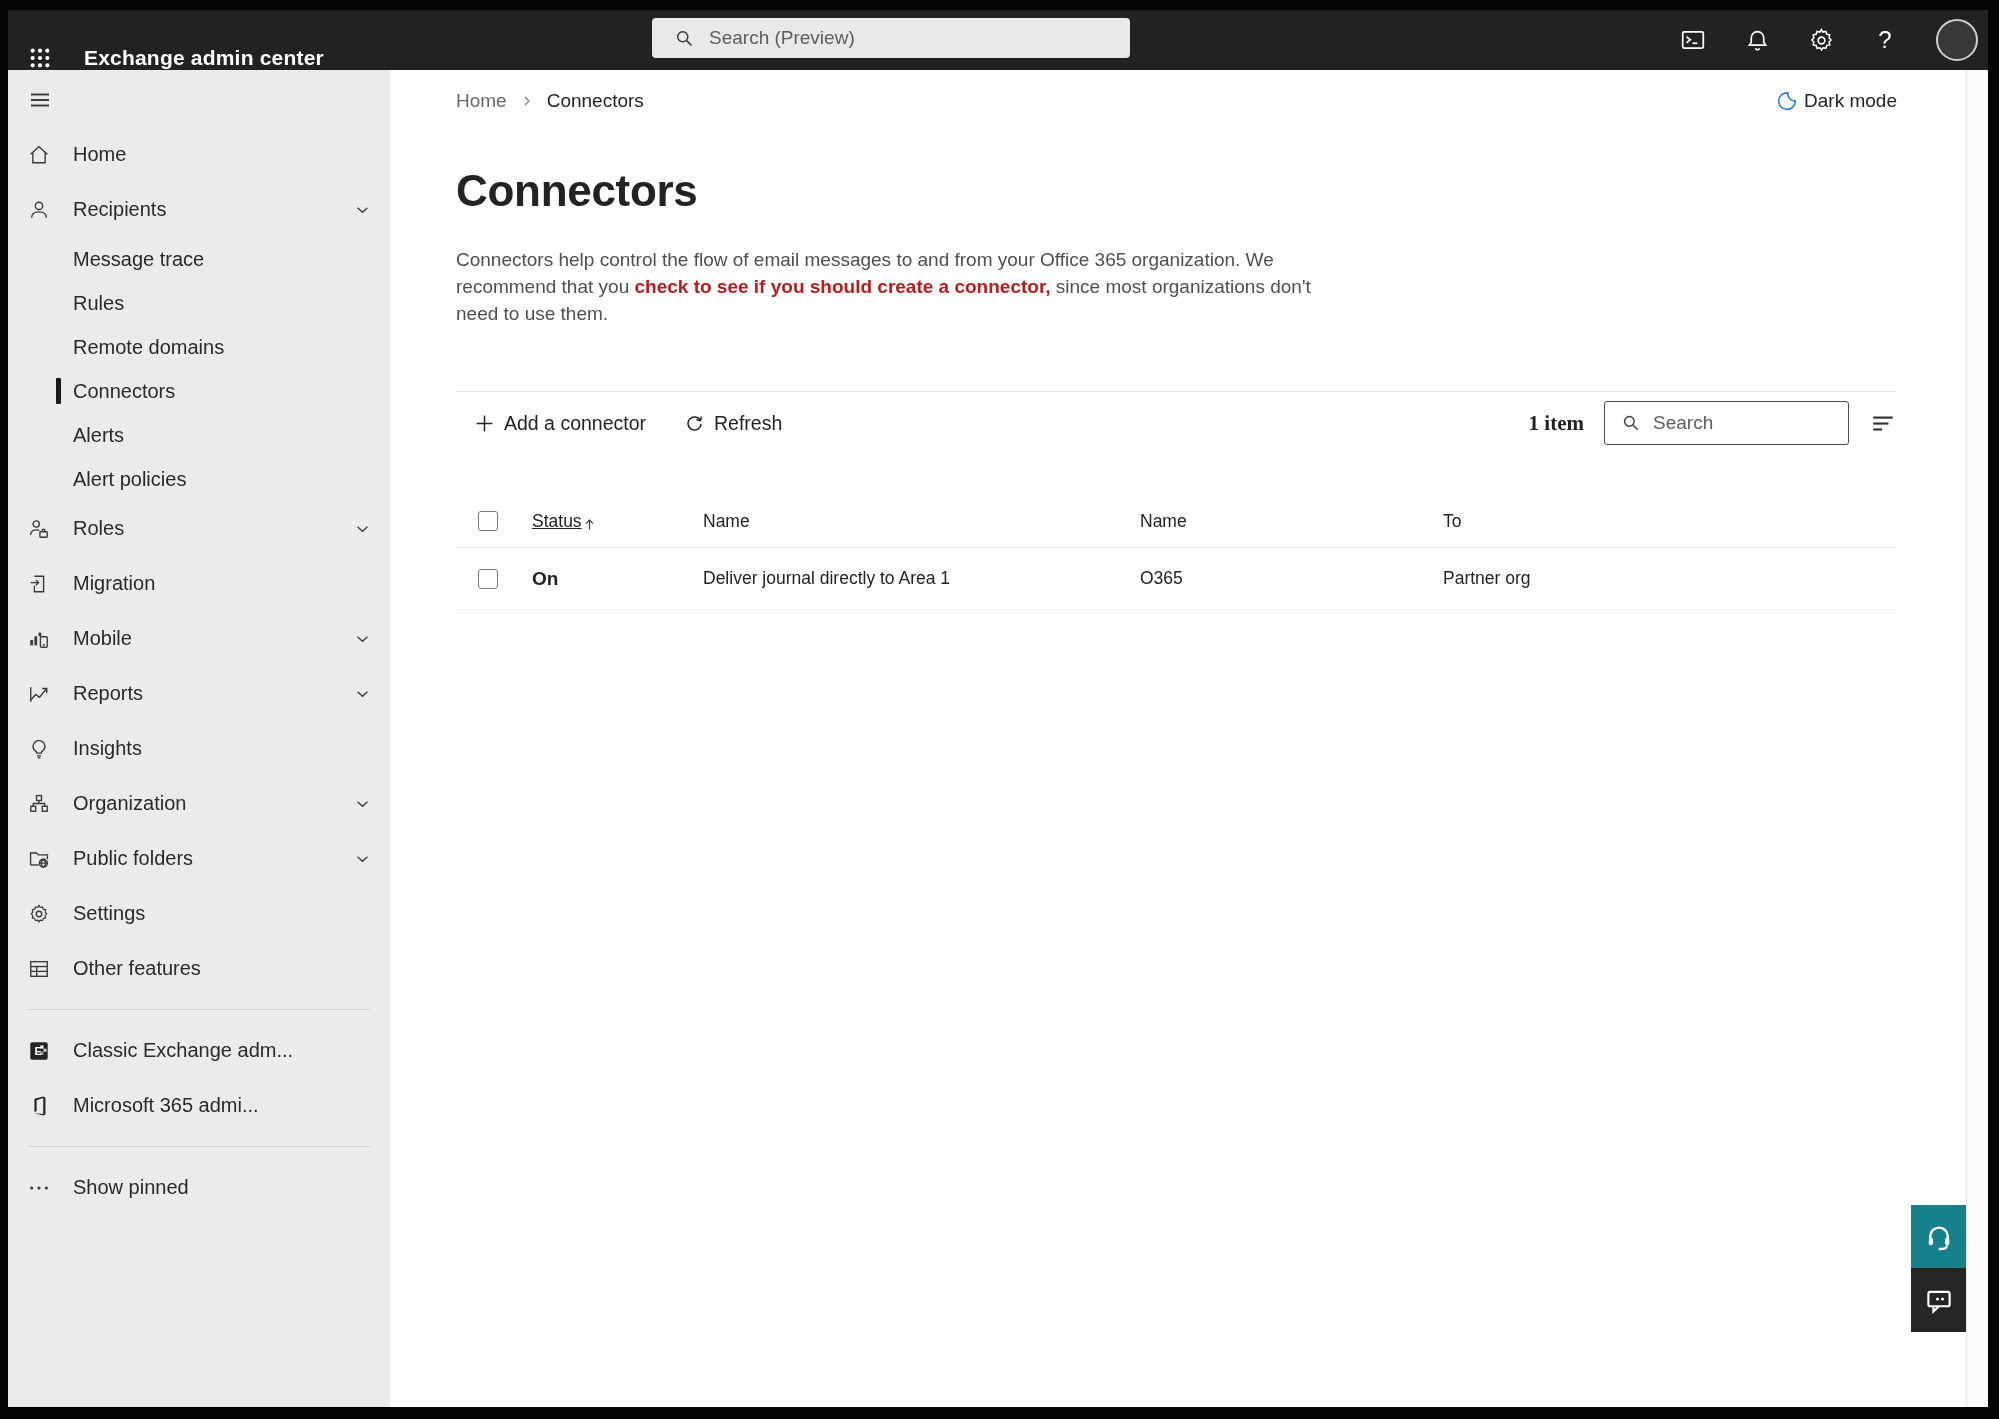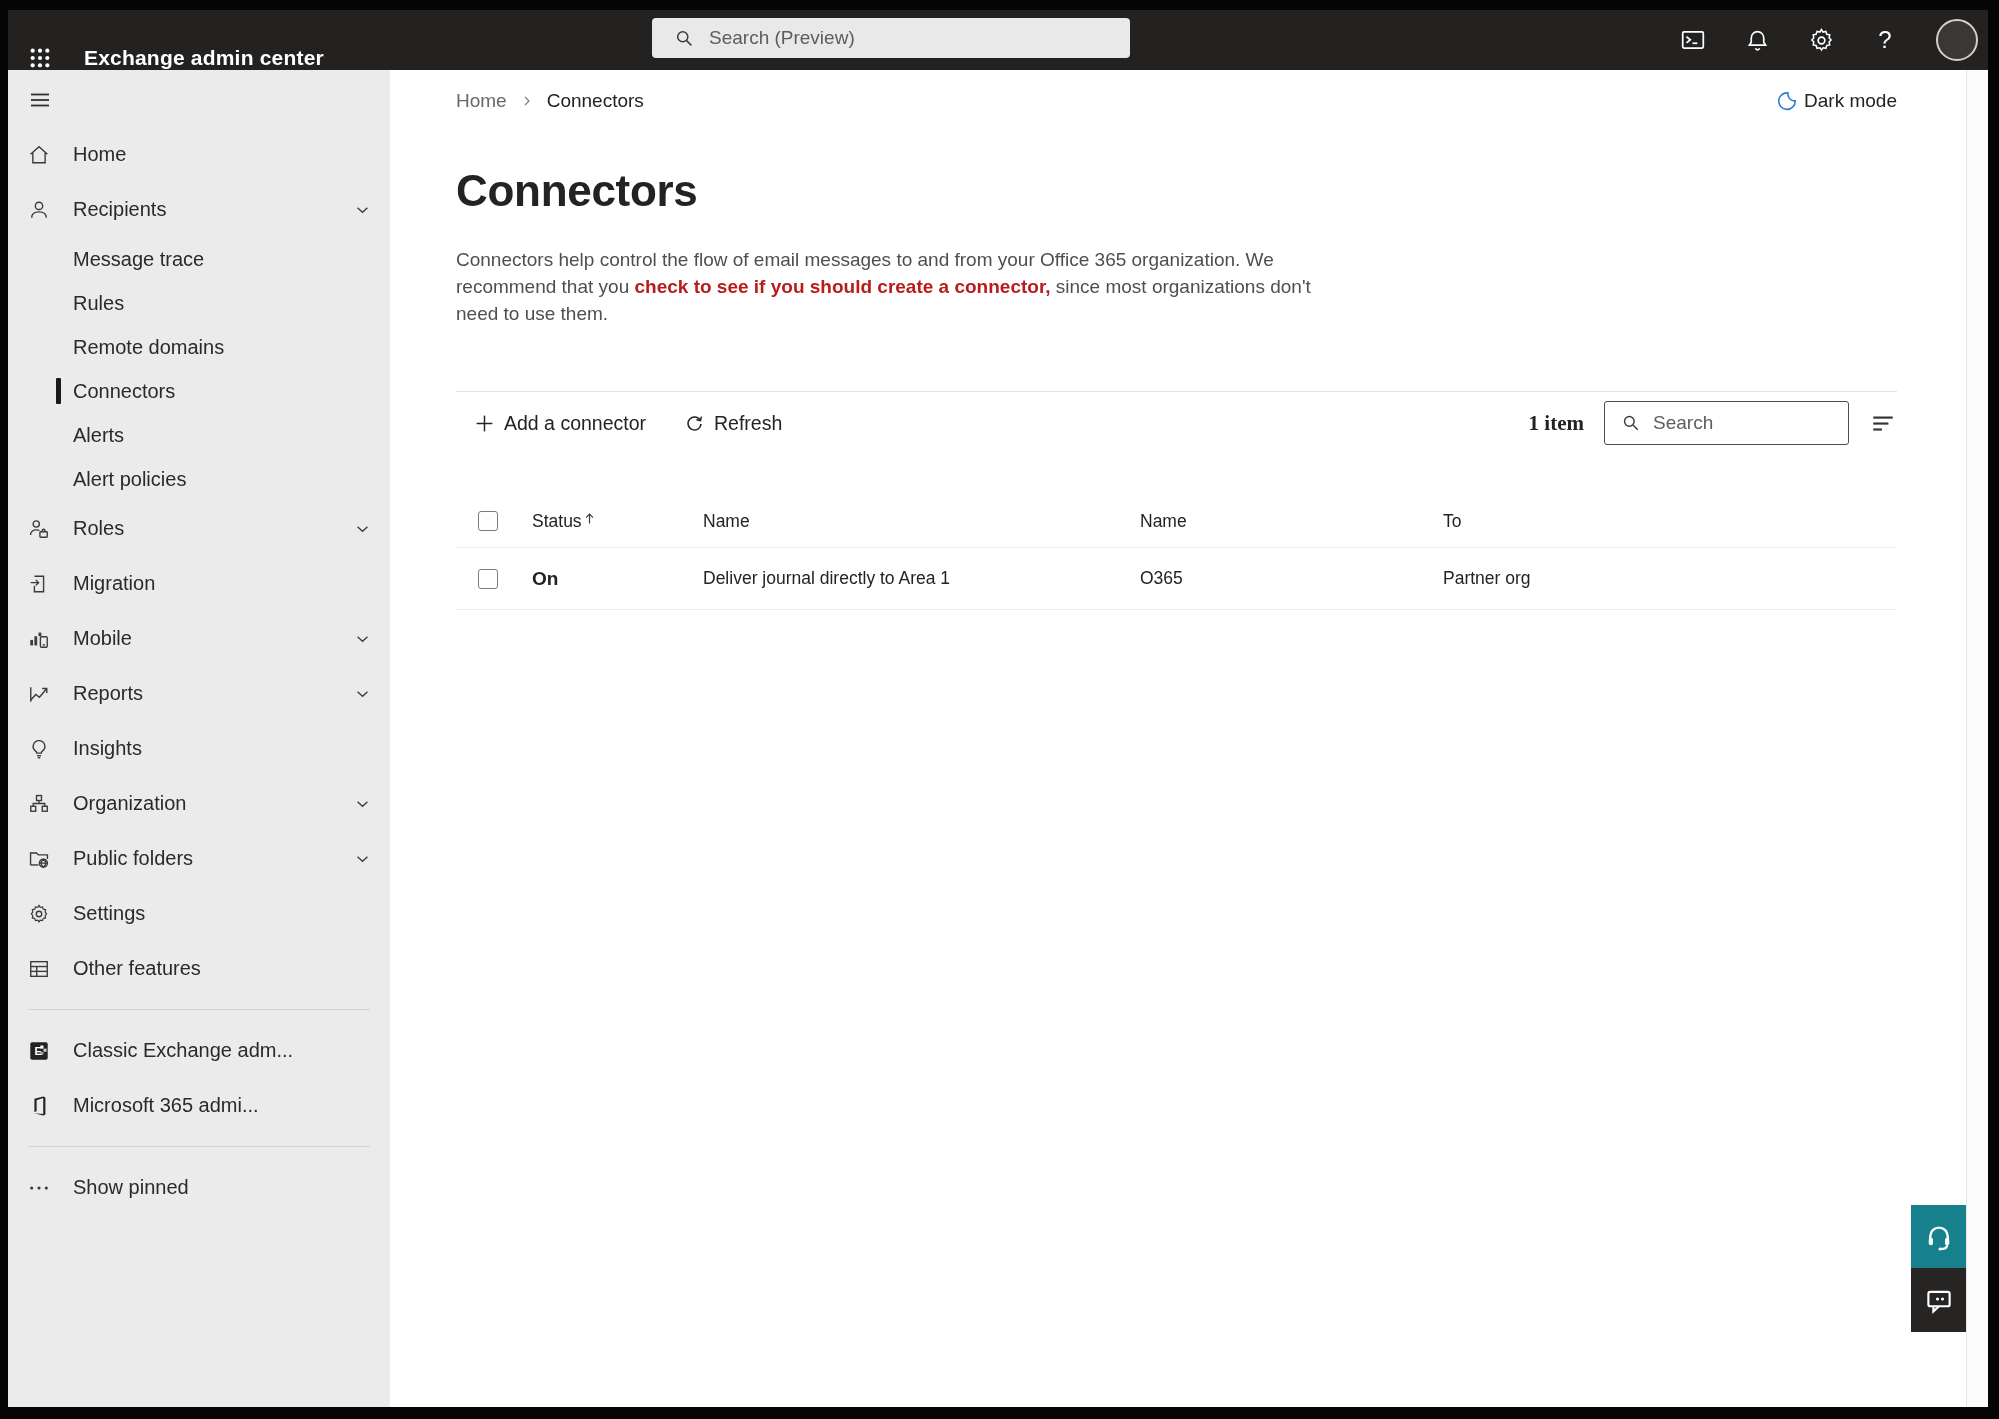--- a/index.html
+++ b/index.html
@@ -105,21 +105,21 @@
 
   .table { position:absolute; left:0; right:22px; top:425px; }
   .tgrid {
     display:grid; grid-template-columns:54px 171px 437px 303px 1fr;
     padding-left:88px; align-items:center;
   }
   .thead { height:52px; font-size:17.5px; color:#242322; }
   .trow  { height:61px; font-size:17.5px; color:#242322; }
   .tdiv  { height:1px; background:#ececec; margin-left:66px; margin-right:69px; }
   .cb { width:20px; height:20px; border:1.5px solid #7e7c79; border-radius:3px; background:#fefefe; cursor:pointer; }
-  .col-status { display:flex; align-items:flex-start; cursor:pointer; }
+  .col-status { display:flex; align-items:flex-end; cursor:pointer;text-decoration:underline; }
   .sort-arrow { width:15px; height:15px; color:#3b3a39; }
   .status-on { font-weight:700; font-size:19px; }
 
   
   .float-btn { position:absolute; right:22px; width:55px; display:flex; align-items:center; justify-content:center; cursor:pointer; }
   .help-float { top:1195px; height:63px; background:#16808d; }
   .chat-float { top:1258px; height:64px; background:#262524; }
   .float-btn svg { color:#ffffff; }
 
   svg { display:block; }

